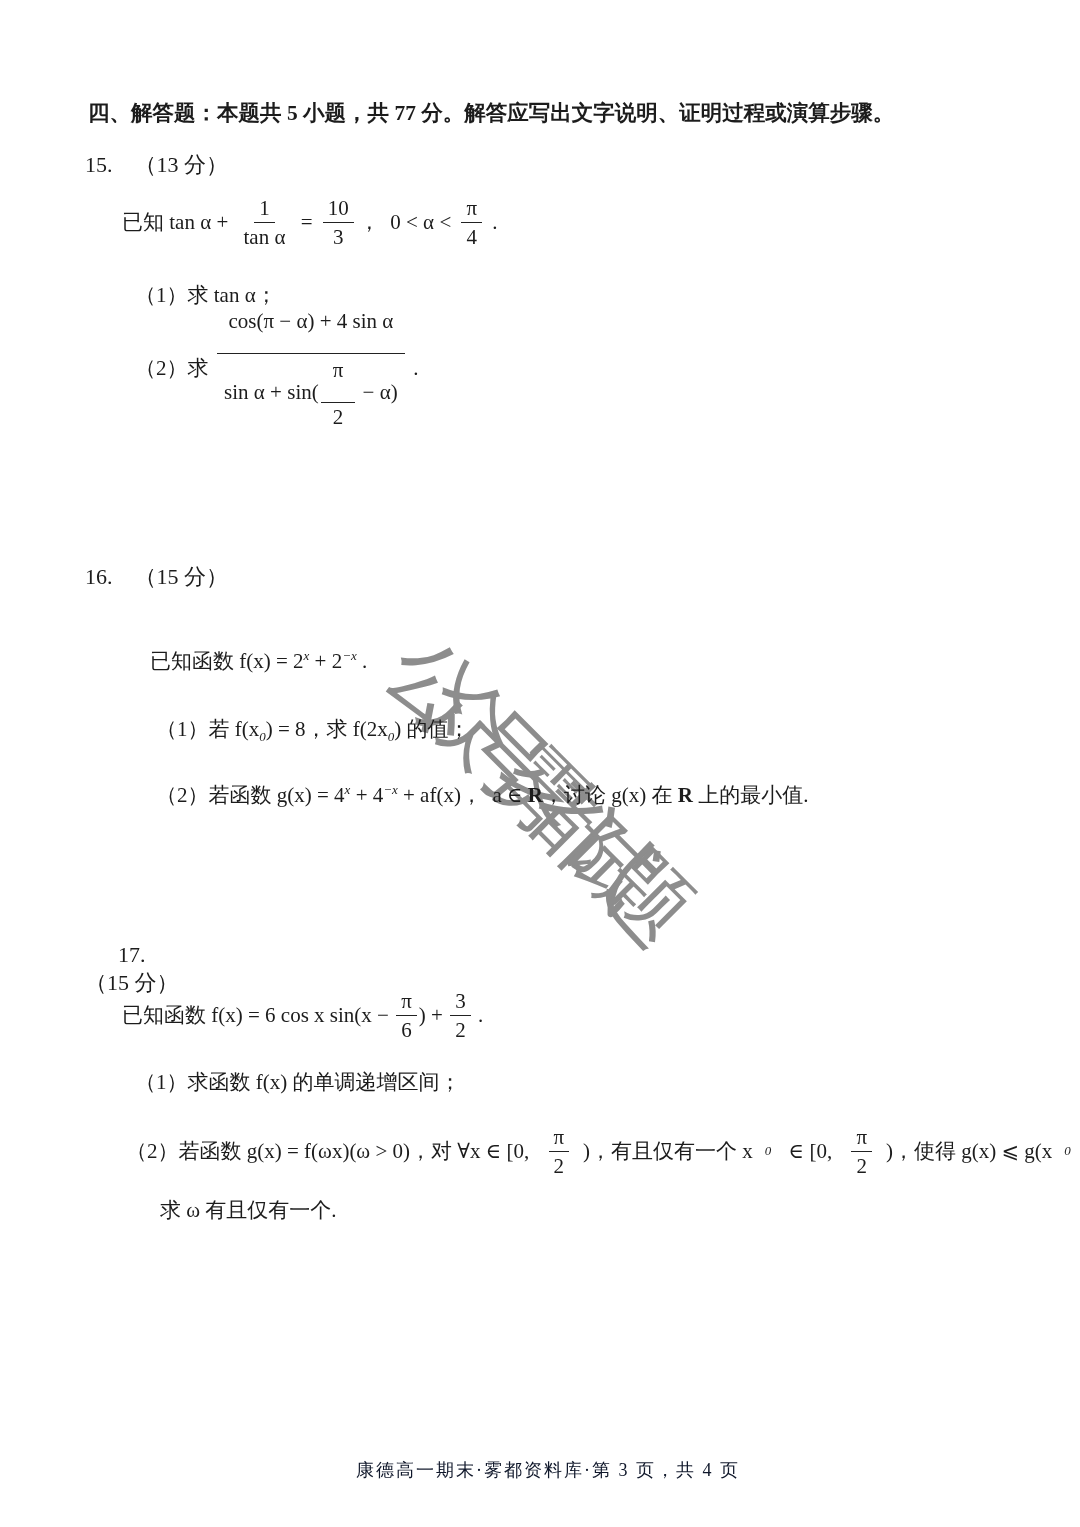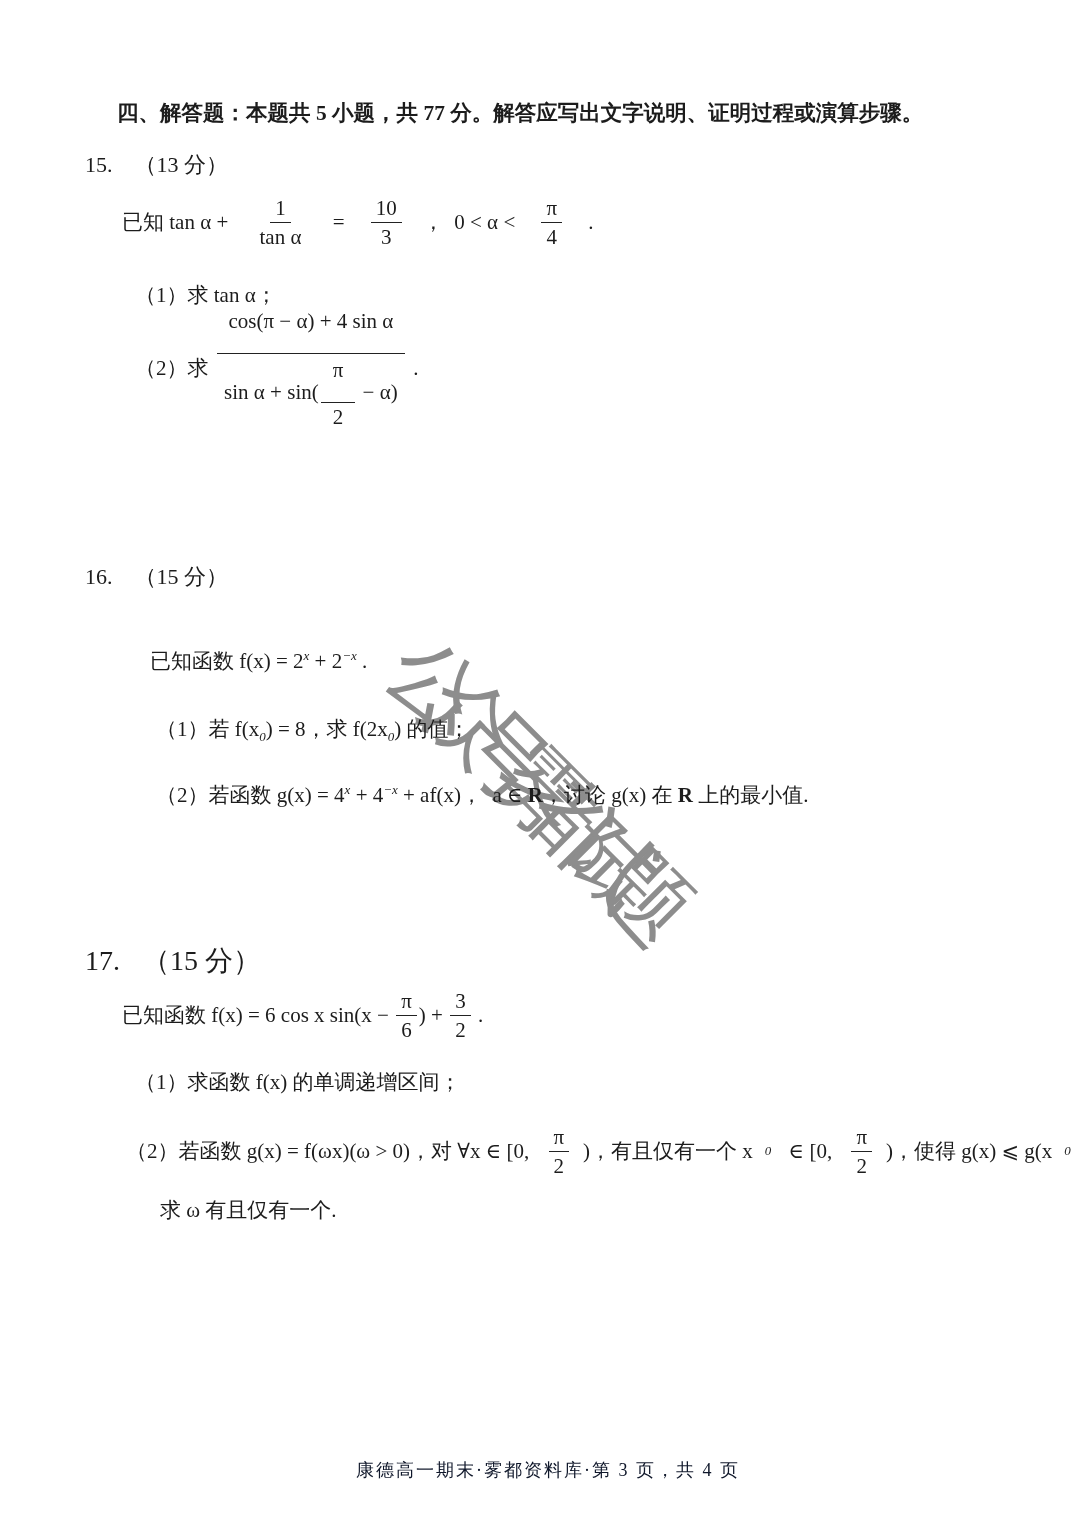--- a/index.html
+++ b/index.html
@@ -45,27 +45,27 @@
     color:#0f172a;
   }
 </style>
 </head>
 <body>
 
 <div class="page">
 
   <div class="watermark">公众号雾都试题</div>
 
-  <div class="abs bold" style="left:88px; top:98px; font-size:21.5px;margin-left:29px;">四、解答题：本题共 5 小题，共 77 分。解答应写出文字说明、证明过程或演算步骤。</div>
+  <div class="abs bold" style="left:88px; top:98px; font-size:21.5px;">四、解答题：本题共 5 小题，共 77 分。解答应写出文字说明、证明过程或演算步骤。</div>
 
   <div class="abs mathline" style="left:85px; top:150px; font-size:22px;">
     <span>15.</span><span style="width:22px; display:inline-block;"></span><span>（13 分）</span>
   </div>
 
-  <div class="abs mathline" style="left:122px; top:186px; height:72px;gap:16px;">
+  <div class="abs mathline" style="left:122px; top:186px; height:72px;">
     <span>已知 tan α + </span>
     <span class="frac">
       <span class="num">1</span>
       <span class="den">tan α</span>
     </span>
     <span> = </span>
     <span class="frac">
       <span class="num">10</span>
       <span class="den">3</span>
     </span>
@@ -104,21 +104,21 @@
   </div>
 
   <div class="abs" style="left:135px; top:690px; white-space:pre;">
     <span>（1）若 f(x</span><sub>0</sub><span>) = 8，求 f(2x</span><sub>0</sub><span>) 的值；</span>
   </div>
 
   <div class="abs" style="left:135px; top:756px; white-space:pre;">
     <span>（2）若函数 g(x) = 4</span><sup>x</sup><span> + 4</span><sup>−x</sup><span> + af(x)，  a ∈ </span><span class="rbold">R</span><span>，讨论 g(x) 在 </span><span class="rbold">R</span><span> 上的最小值.</span>
   </div>
 
-  <div class="abs mathline" style="left:85px; top:942px; font-size:28px;">
+  <div class="abs mathline" style="left:85px; top:942px; font-size:22px;flex-direction:column;">
     <span>17.</span><span style="width:22px; display:inline-block;"></span><span>（15 分）</span>
   </div>
 
   <div class="abs mathline" style="left:122px; top:984px; height:62px;">
     <span>已知函数 f(x) = 6 cos x sin(x − </span>
     <span class="frac" style="margin:0 2px;">
       <span class="num">π</span>
       <span class="den">6</span>
     </span>
     <span>) + </span>

